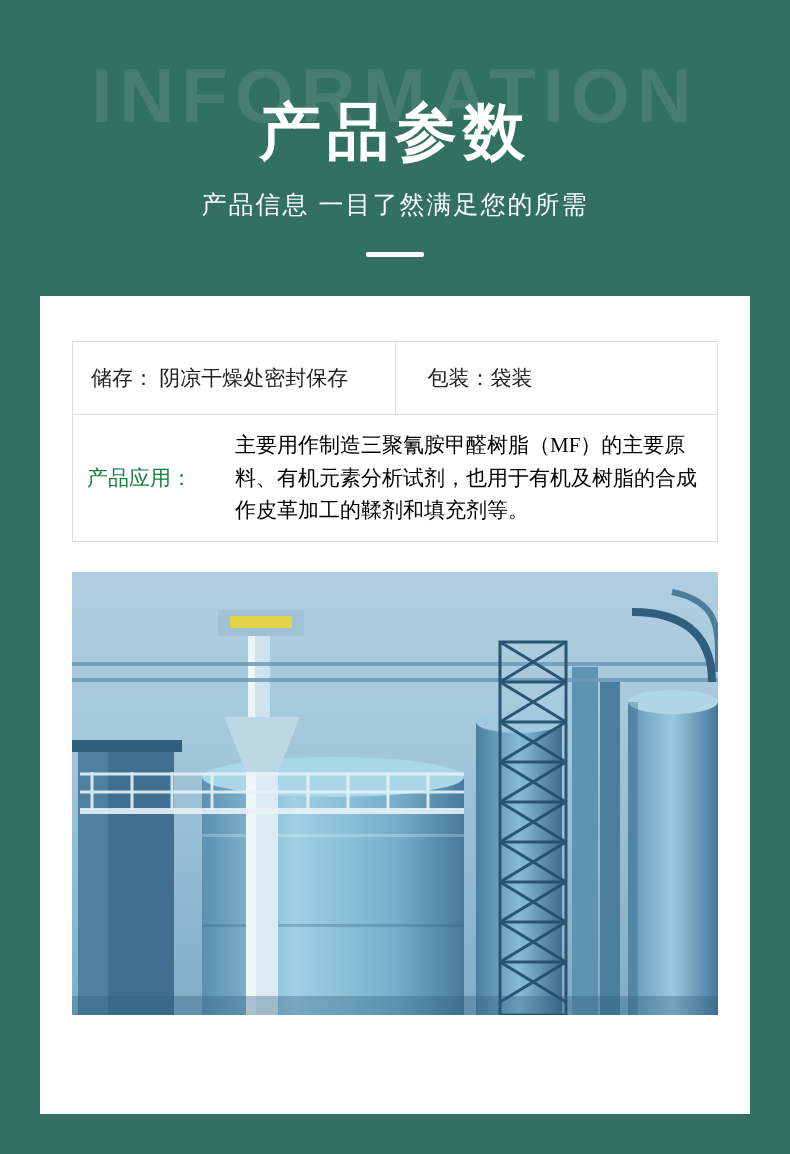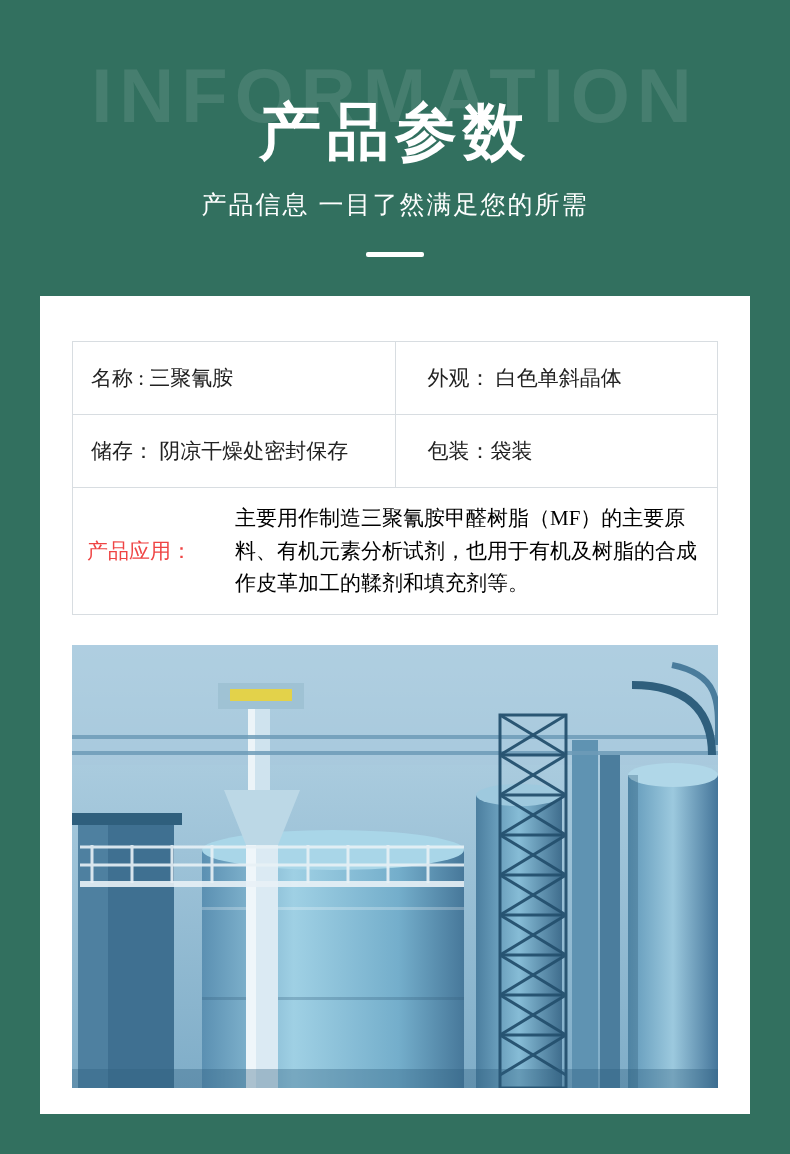--- a/index.html
+++ b/index.html
@@ -140,38 +140,30 @@
     <div class="sub-title">产品信息 一目了然满足您的所需</div>
     <div class="divider"></div>
   </div>
 
   <div class="card">
 
     <table class="spec-table">
       <tbody>
         <tr class="row-tall">
           <td class="col-a">
-            <div class="cell-pad">名称 : 三聚氰胺</div>
-          </td>
-          <td class="col-b cell-b">
-            <div class="cell-pad">外观： 白色单斜晶体</div>
-          </td>
-        </tr>
-        <tr class="row-tall">
-          <td class="col-a">
             <div class="cell-pad">储存： 阴凉干燥处密封保存</div>
           </td>
           <td class="col-b cell-b">
             <div class="cell-pad">包装：袋装</div>
           </td>
         </tr>
         <tr class="app-row">
           <td colspan="2" style="padding:0;border-top:1px solid #d8dde1;">
             <div style="display:flex;align-items:center;">
-              <div style="flex:0 0 148px;padding-left:14px;font-size:21px;font-family:'Liberation Serif','DejaVu Serif',serif;color:#ef4444;">产品应用：</div>
+              <div style="flex:0 0 148px;padding-left:14px;font-size:21px;font-family:'Liberation Serif','DejaVu Serif',serif;color:#15803d;">产品应用：</div>
               <div class="app-text" style="flex:1;">主要用作制造三聚氰胺甲醛树脂（MF）的主要原料、有机元素分析试剂，也用于有机及树脂的合成作皮革加工的鞣剂和填充剂等。</div>
             </div>
           </td>
         </tr>
       </tbody>
     </table>
 
     <div class="photo">
       <svg width="646" height="443" viewBox="0 0 646 443" xmlns="http://www.w3.org/2000/svg">
         <defs>

